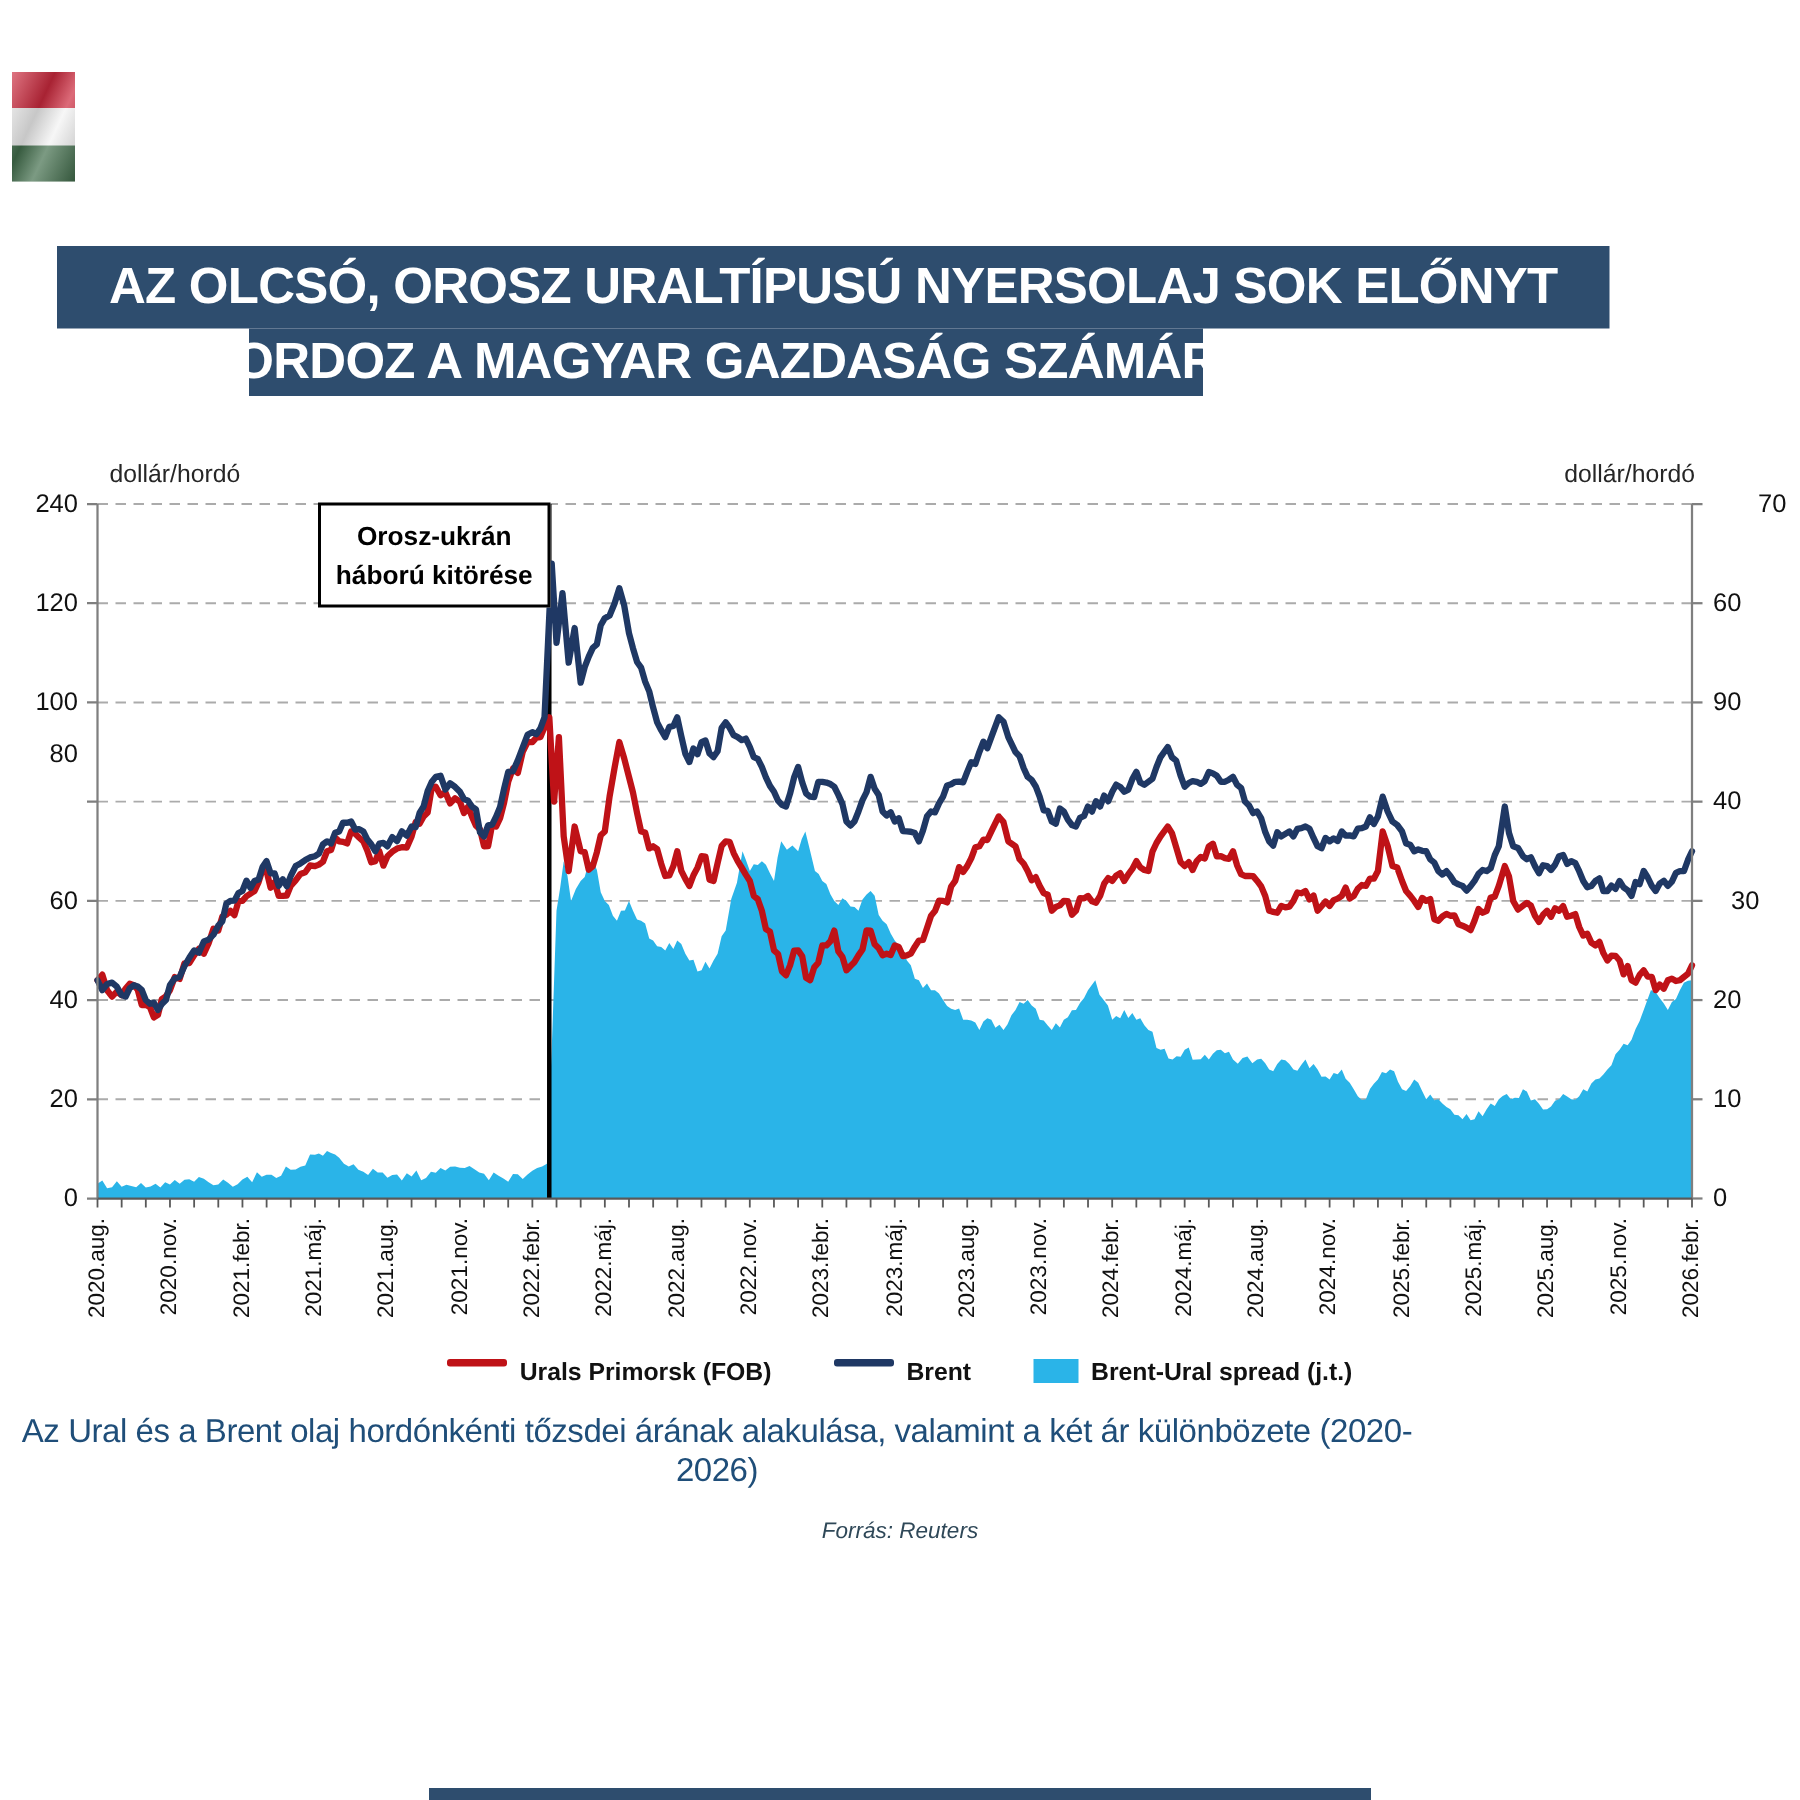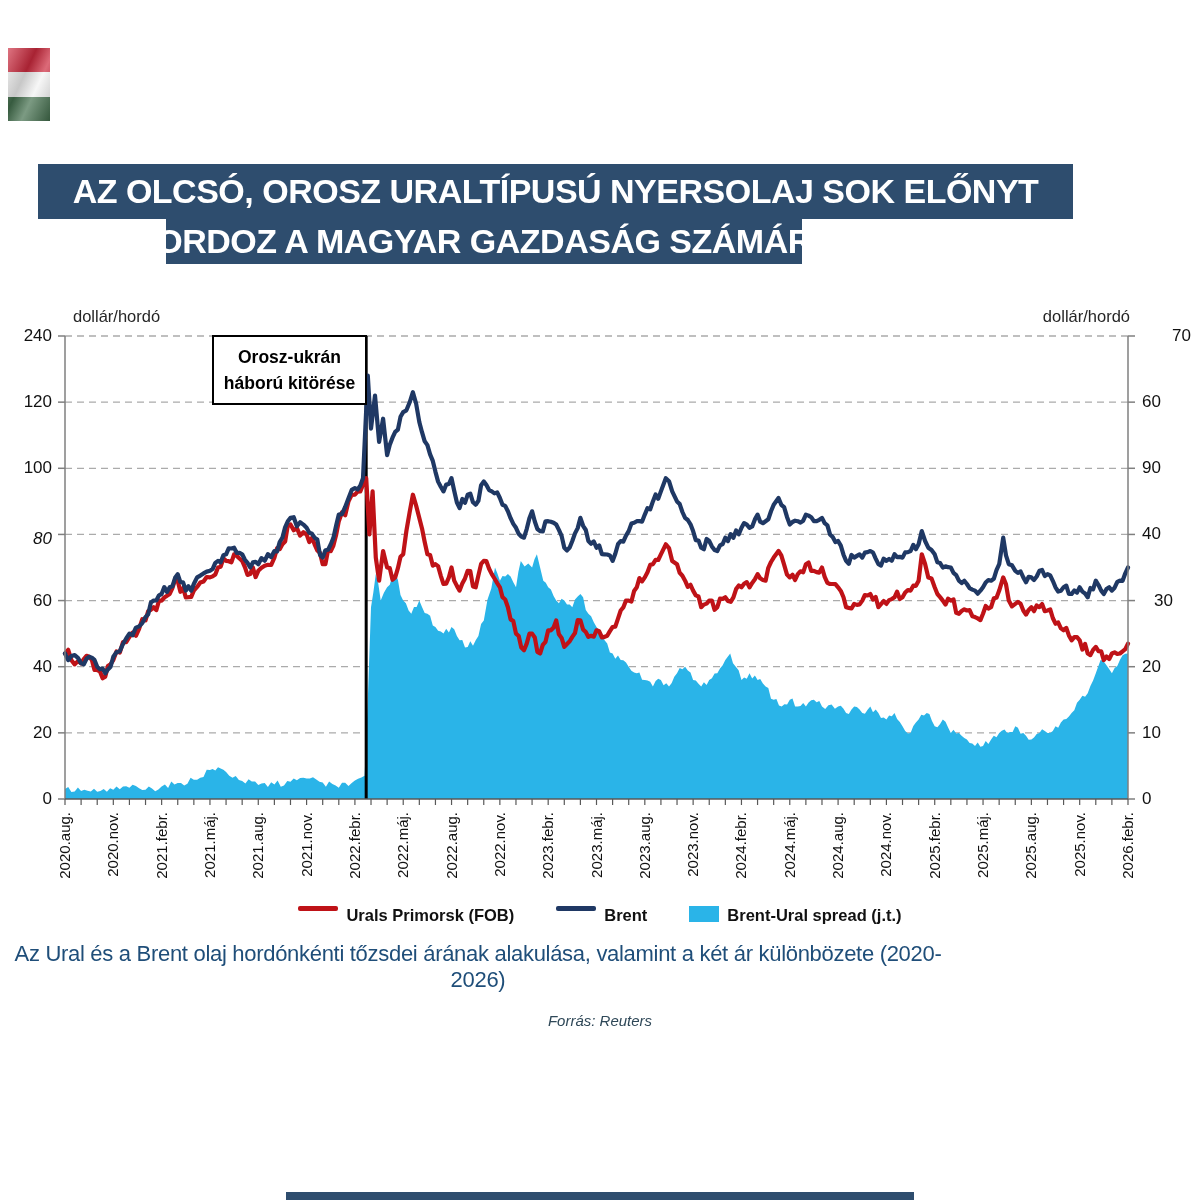--- a/index.html
+++ b/index.html
@@ -71,21 +71,21 @@
   <div class="banner banner1">AZ OLCSÓ, OROSZ URALTÍPUSÚ NYERSOLAJ SOK ELŐNYT</div>
   <div class="banner banner2">HORDOZ A MAGYAR GAZDASÁG SZÁMÁRA</div>
 
   <div class="unit l">dollár/hordó</div>
   <div class="unit r">dollár/hordó</div>
 
   <div id="yticks-left">
       <div class="ytick l" style="top: 325px;">240</div>
       <div class="ytick l" style="top: 391.143px;">120</div>
       <div class="ytick l" style="top: 457.286px;">100</div>
-      <div class="ytick l" style="top: 528px; font-style: italic;">80</div>
+      <div class="ytick l" style="top: 492px;">80</div>
       <div class="ytick l" style="top: 589.571px;">60</div>
       <div class="ytick l" style="top: 655.714px;">40</div>
       <div class="ytick l" style="top: 721.857px;">20</div>
       <div class="ytick l" style="top: 788px;">0</div>
     </div>
   <div id="yticks-right">
       <div class="ytick r" style="top: 325px; margin-left: 30px;">70</div>
       <div class="ytick r" style="top: 391.143px;">60</div>
       <div class="ytick r" style="top: 457.286px;">90</div>
       <div class="ytick r" style="top: 523.429px;">40</div>

